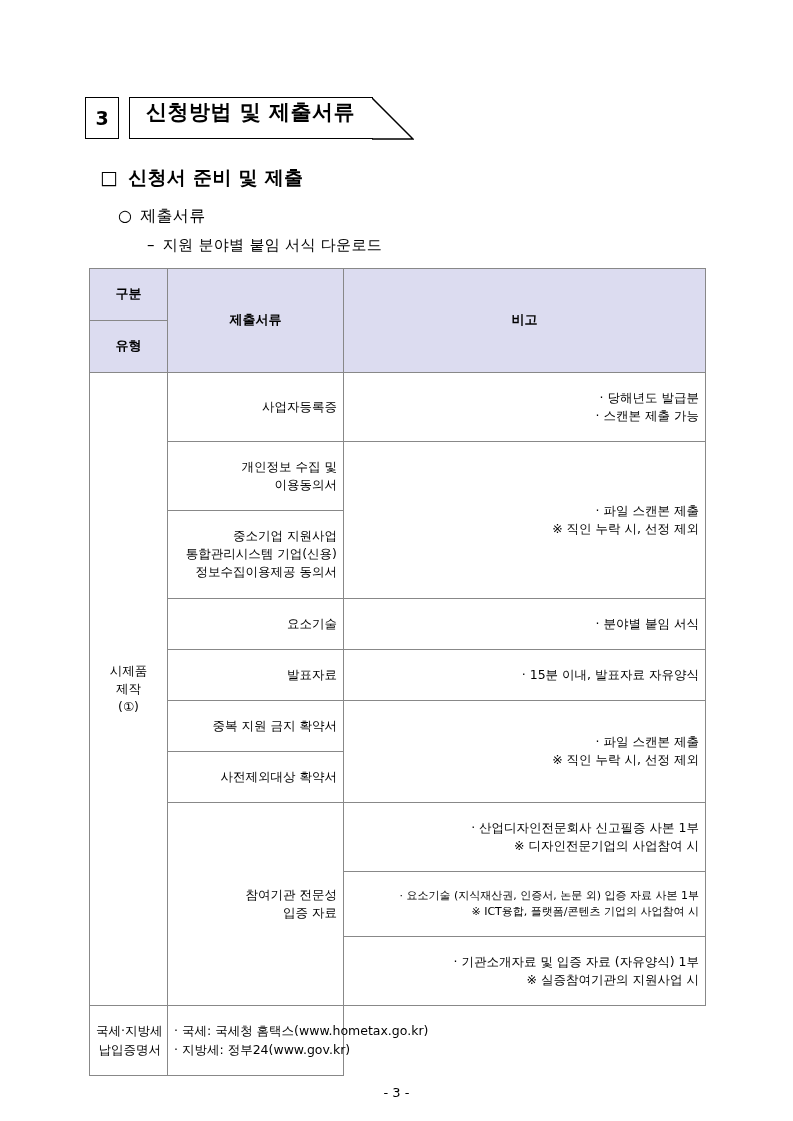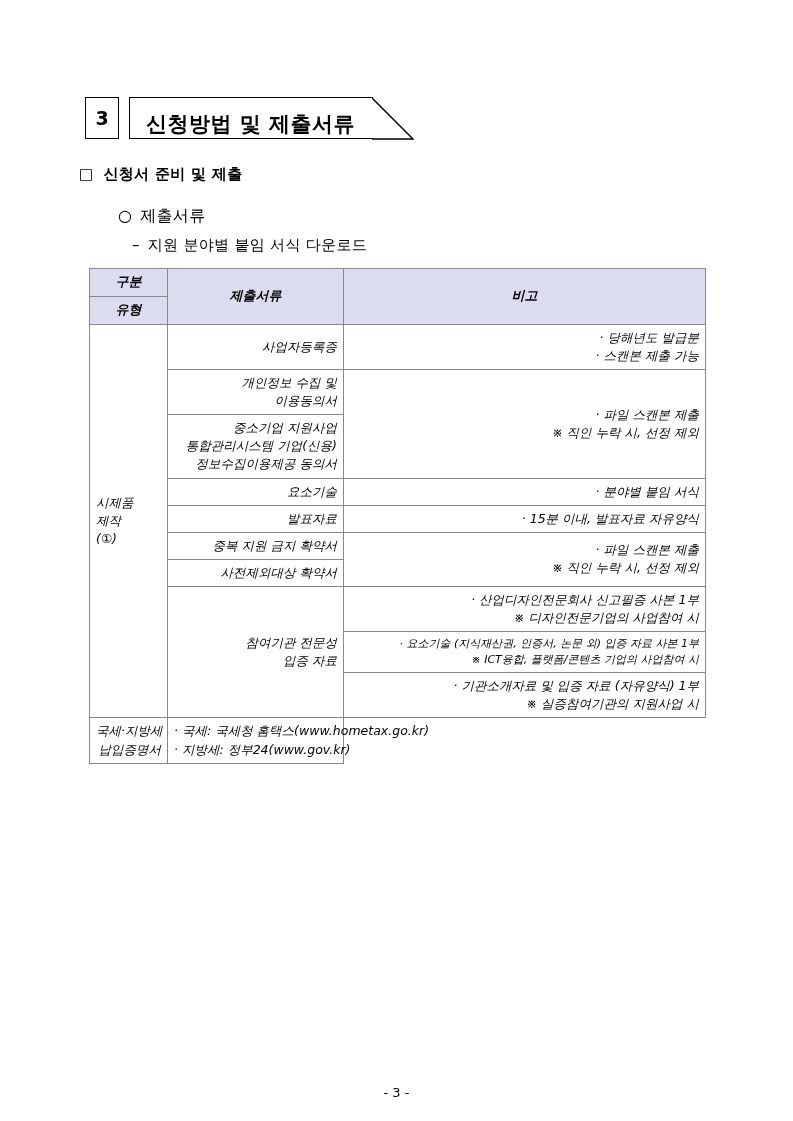--- a/index.html
+++ b/index.html
@@ -44,99 +44,98 @@
   .sec-title-wrap {
     position: relative;
     margin-left: 10px;
   }
   .sec-title-box {
     border: 1.5px solid #000;
     border-right: none;
     height: 42px;
     box-sizing: border-box;
     display: flex;
-    align-items: flex-end;
+    align-items: flex-start;
     padding: 0 18px 0 16px;
     font-size: 21px;
     font-weight: bold;
     letter-spacing: 0.5px;
     position: relative;
   }
   
   .sec-angle {
     position: absolute;
     right: -41px;
     top: 0;
     width: 42px;
     height: 42px;
     overflow: hidden;
   }
   .sec-angle svg { display: block; }
 
   
   .h-square {
     position: absolute;
-    left: 79px;
+    left: 100px;
     top: 165px;
-    font-size: 15px;
+    font-size: 19px;
     font-weight: bold;
     letter-spacing: 0.3px;
   }
   .h-square .mark { margin-right: 10px; font-weight: normal; }
 
   .h-circle {
     position: absolute;
     left: 118px;
     top: 206px;
     font-size: 16px;
     letter-spacing: 0.3px;
   }
   .h-circle .mark { margin-right: 8px; }
 
   .h-dash {
     position: absolute;
-    left: 132px;
+    left: 147px;
     top: 236px;
     font-size: 15px;
     letter-spacing: 0.3px;
   }
   .h-dash .mark { margin-right: 8px; }
 
   
   table.doc-table {
     position: absolute;
     left: 89px;
     top: 268px;
     width: 616px;
     border-collapse: collapse;
     table-layout: fixed;
     font-size: 12.5px;
   }
   table.doc-table td {
     border: 1px solid #888;
-    padding: 4px 6px;
+    padding: 16px 6px;
     vertical-align: middle;
     line-height: 1.45;
-    font-style: italic;
   }
   .th {
     background: #dcdcf0;
     text-align: center;
     font-weight: bold;
     font-size: 13px;
   }
   .c-center { text-align: right; }
   .c-left { text-align: right; }
   .tiny { font-size: 11px; }
   .col1 { width: 78px; }
   .col2 { width: 176px; }
   .col3 { width: 362px; }
   .note-line { display: block; white-space: nowrap; }
   .indent-note { padding-left: 11px; display: block; }
-  .vert-label { line-height: 1.9; text-align: left; }
+  .vert-label { line-height: 1.9; text-align: center; }
 
   
   .page-number {
     position: absolute;
     left: 0;
     right: 0;
     top: 1085px;
     text-align: center;
     font-size: 13px;
   }

